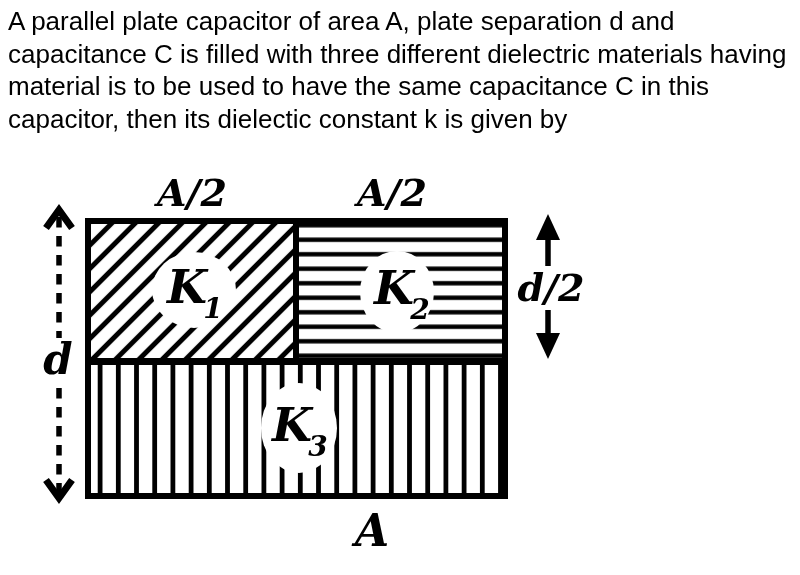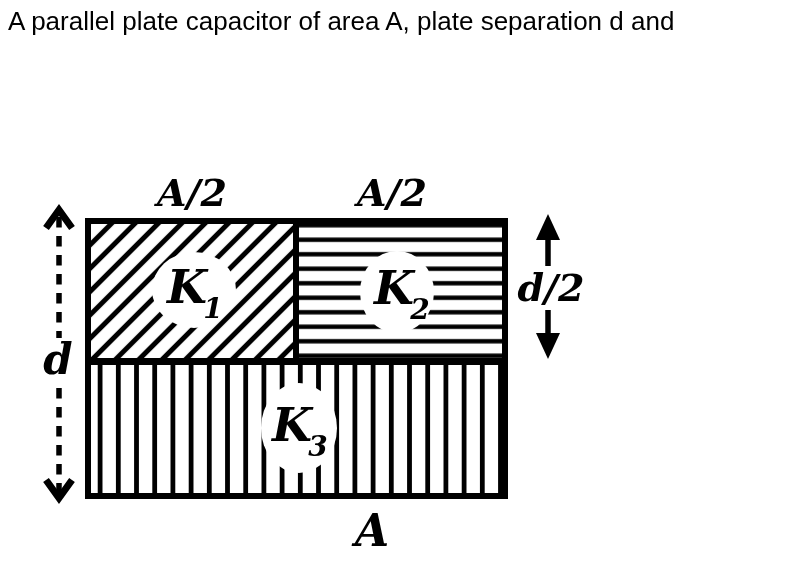--- a/index.html
+++ b/index.html
@@ -54,20 +54,23 @@
     fill: #000000;
   }
 </style>
 </head>
 <body>
 
 <div class="page">
 
   <div class="problem-text">
     <div class="ptext-line">A parallel plate capacitor of area A, plate separation d and</div>
+    <div class="ptext-line">capacitance C is filled with three different dielectric materials having</div>
+    <div class="ptext-line">material is to be used to have the same capacitance C in this</div>
+    <div class="ptext-line">capacitor, then its dielectic constant k is given by</div>
   </div>
 
   <div class="figure-wrap">
     <svg width="800" height="415" viewBox="0 0 800 415">
       <defs>
         <pattern id="hatchDiag" patternUnits="userSpaceOnUse" width="16.5" height="16.5" patternTransform="rotate(-45)">
           <rect width="16.5" height="16.5" fill="#ffffff"></rect>
           <line x1="0" y1="8.25" x2="16.5" y2="8.25" stroke="#000000" stroke-width="5"></line>
         </pattern>
         <pattern id="hatchHoriz" patternUnits="userSpaceOnUse" width="14" height="14.5">

